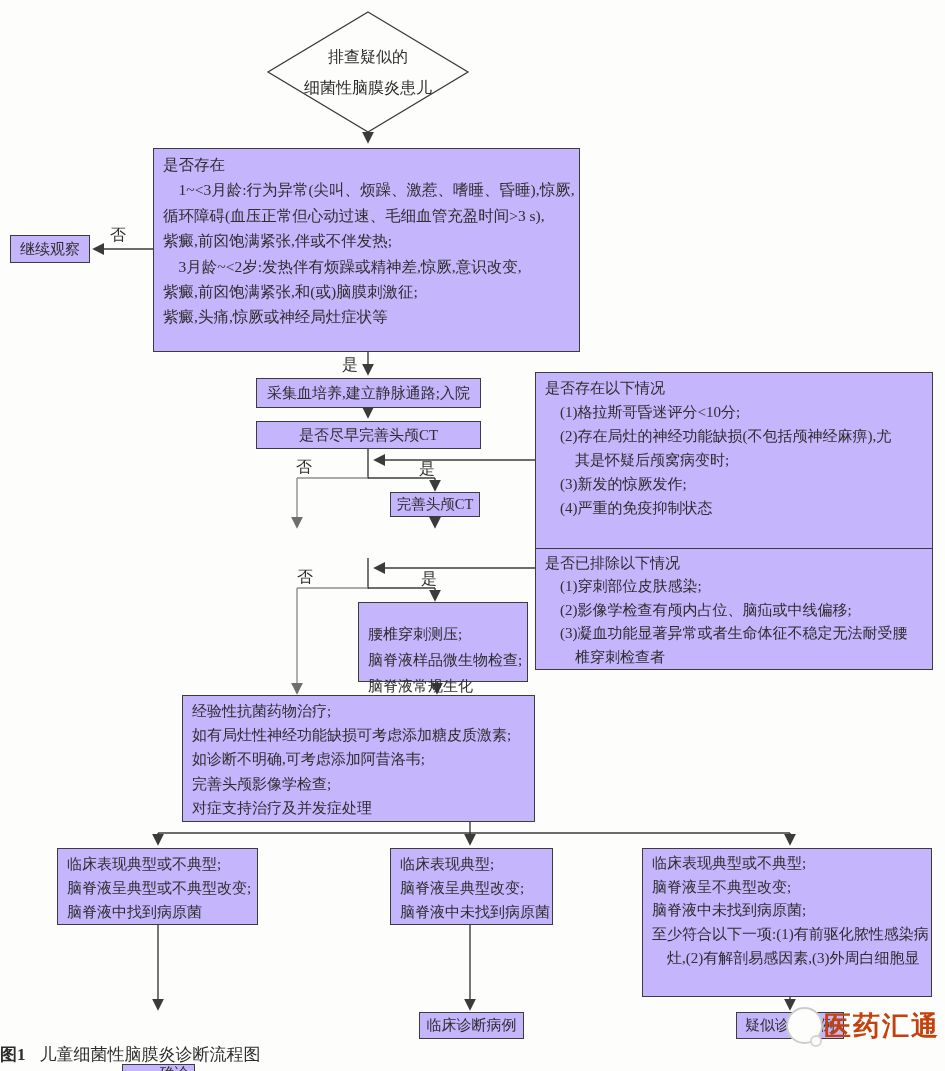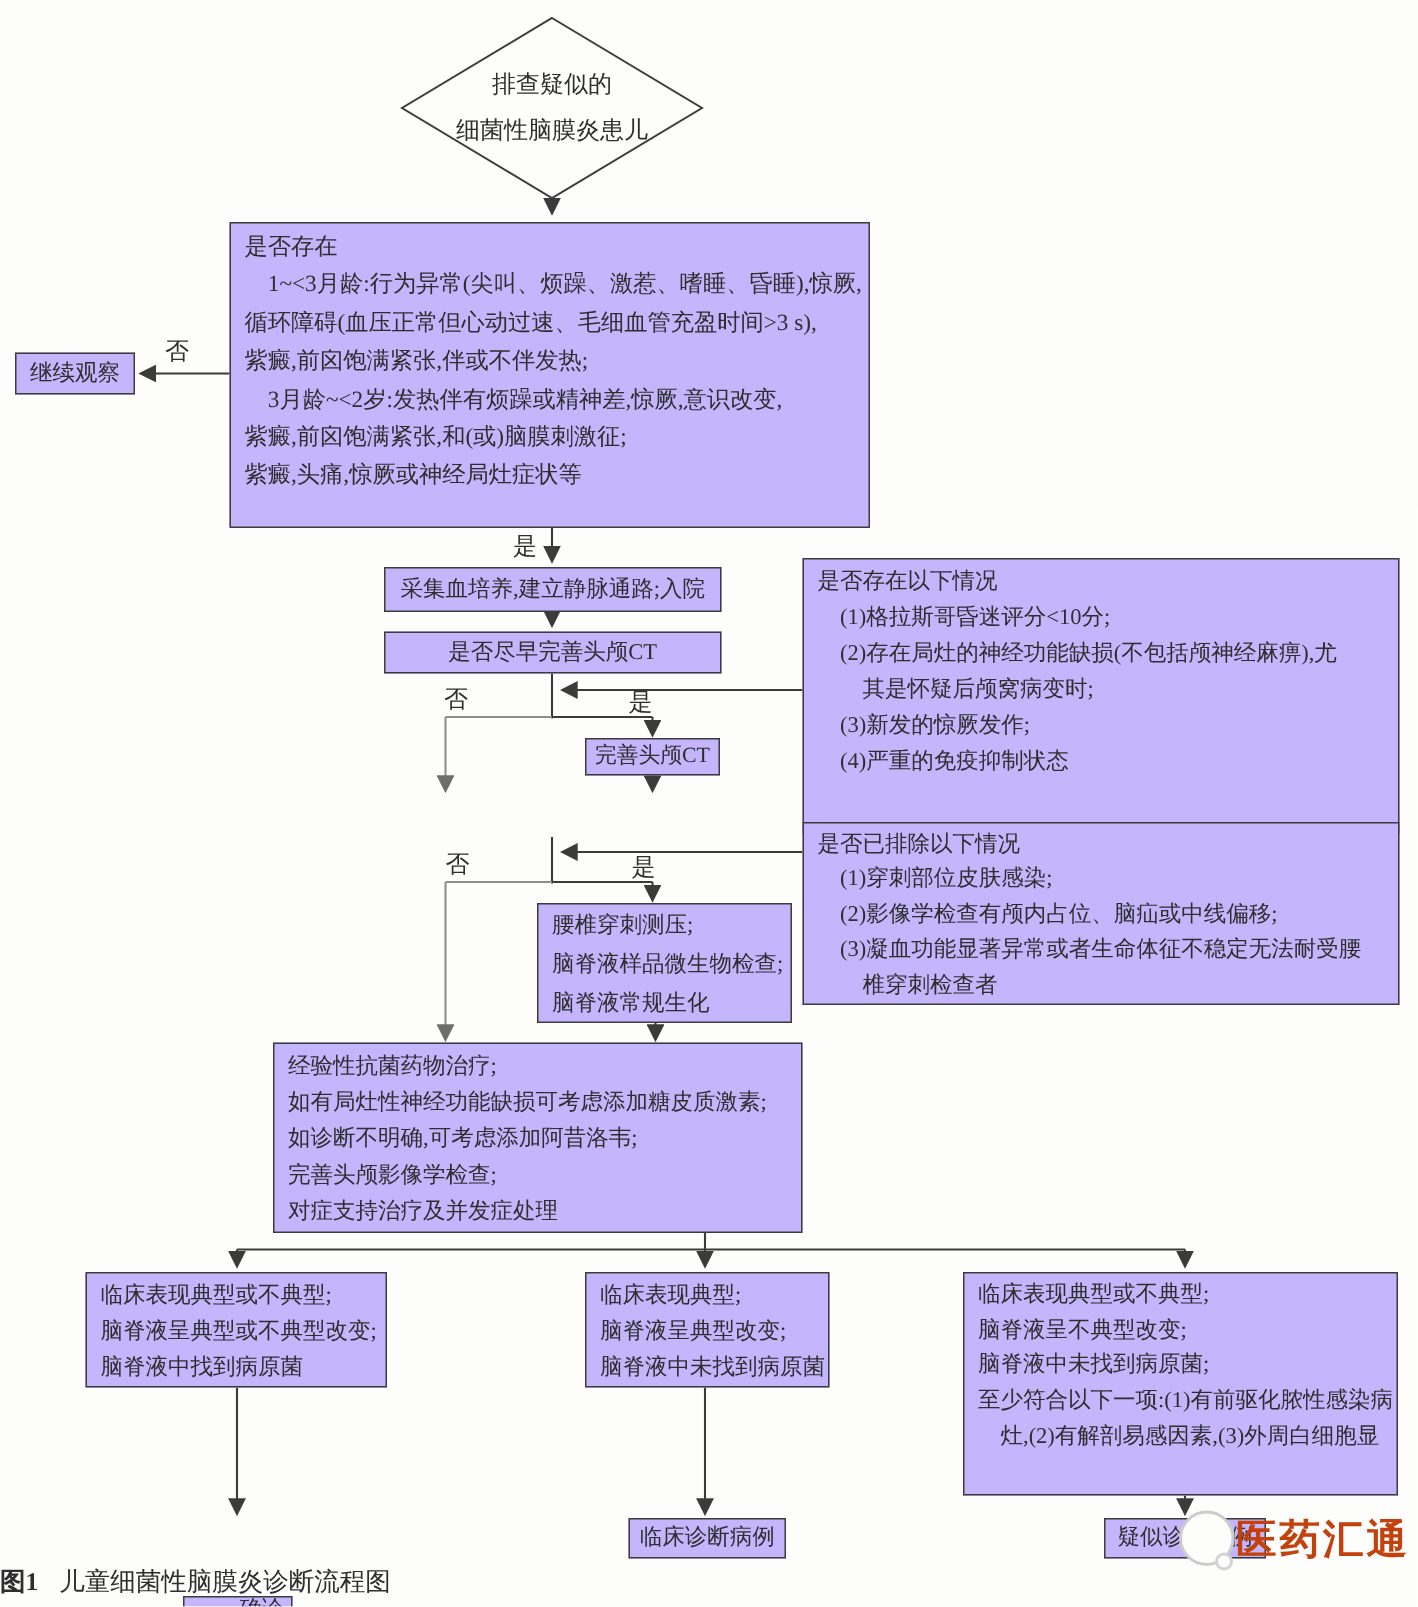--- a/index.html
+++ b/index.html
@@ -157,21 +157,21 @@
     <div class="line">是否已排除以下情况</div>
     <div class="line">　(1)穿刺部位皮肤感染;</div>
     <div class="line">　(2)影像学检查有颅内占位、脑疝或中线偏移;</div>
     <div class="line">　(3)凝血功能显著异常或者生命体征不稳定无法耐受腰</div>
     <div class="line">　　椎穿刺检查者</div>
   </div>
 
   <div class="lbl" style="left:297px; top:568px;">否</div>
   <div class="lbl" style="left:421px; top:570px;">是</div>
 
-  <div class="box lines" style="left:358px; top:602px; width:170px; height:80px; line-height:26px; padding-top:1px;">
+  <div class="box lines" style="left:358px; top:602px; width:170px; height:80px; line-height:26px; padding-top:18px;">
     <div class="line">腰椎穿刺测压;</div>
     <div class="line">脑脊液样品微生物检查;</div>
     <div class="line">脑脊液常规生化</div>
   </div>
 
   <div class="box lines" style="left:182px; top:695px; width:353px; height:127px; line-height:24.2px;">
     <div class="line">经验性抗菌药物治疗;</div>
     <div class="line">如有局灶性神经功能缺损可考虑添加糖皮质激素;</div>
     <div class="line">如诊断不明确,可考虑添加阿昔洛韦;</div>
     <div class="line">完善头颅影像学检查;</div>

